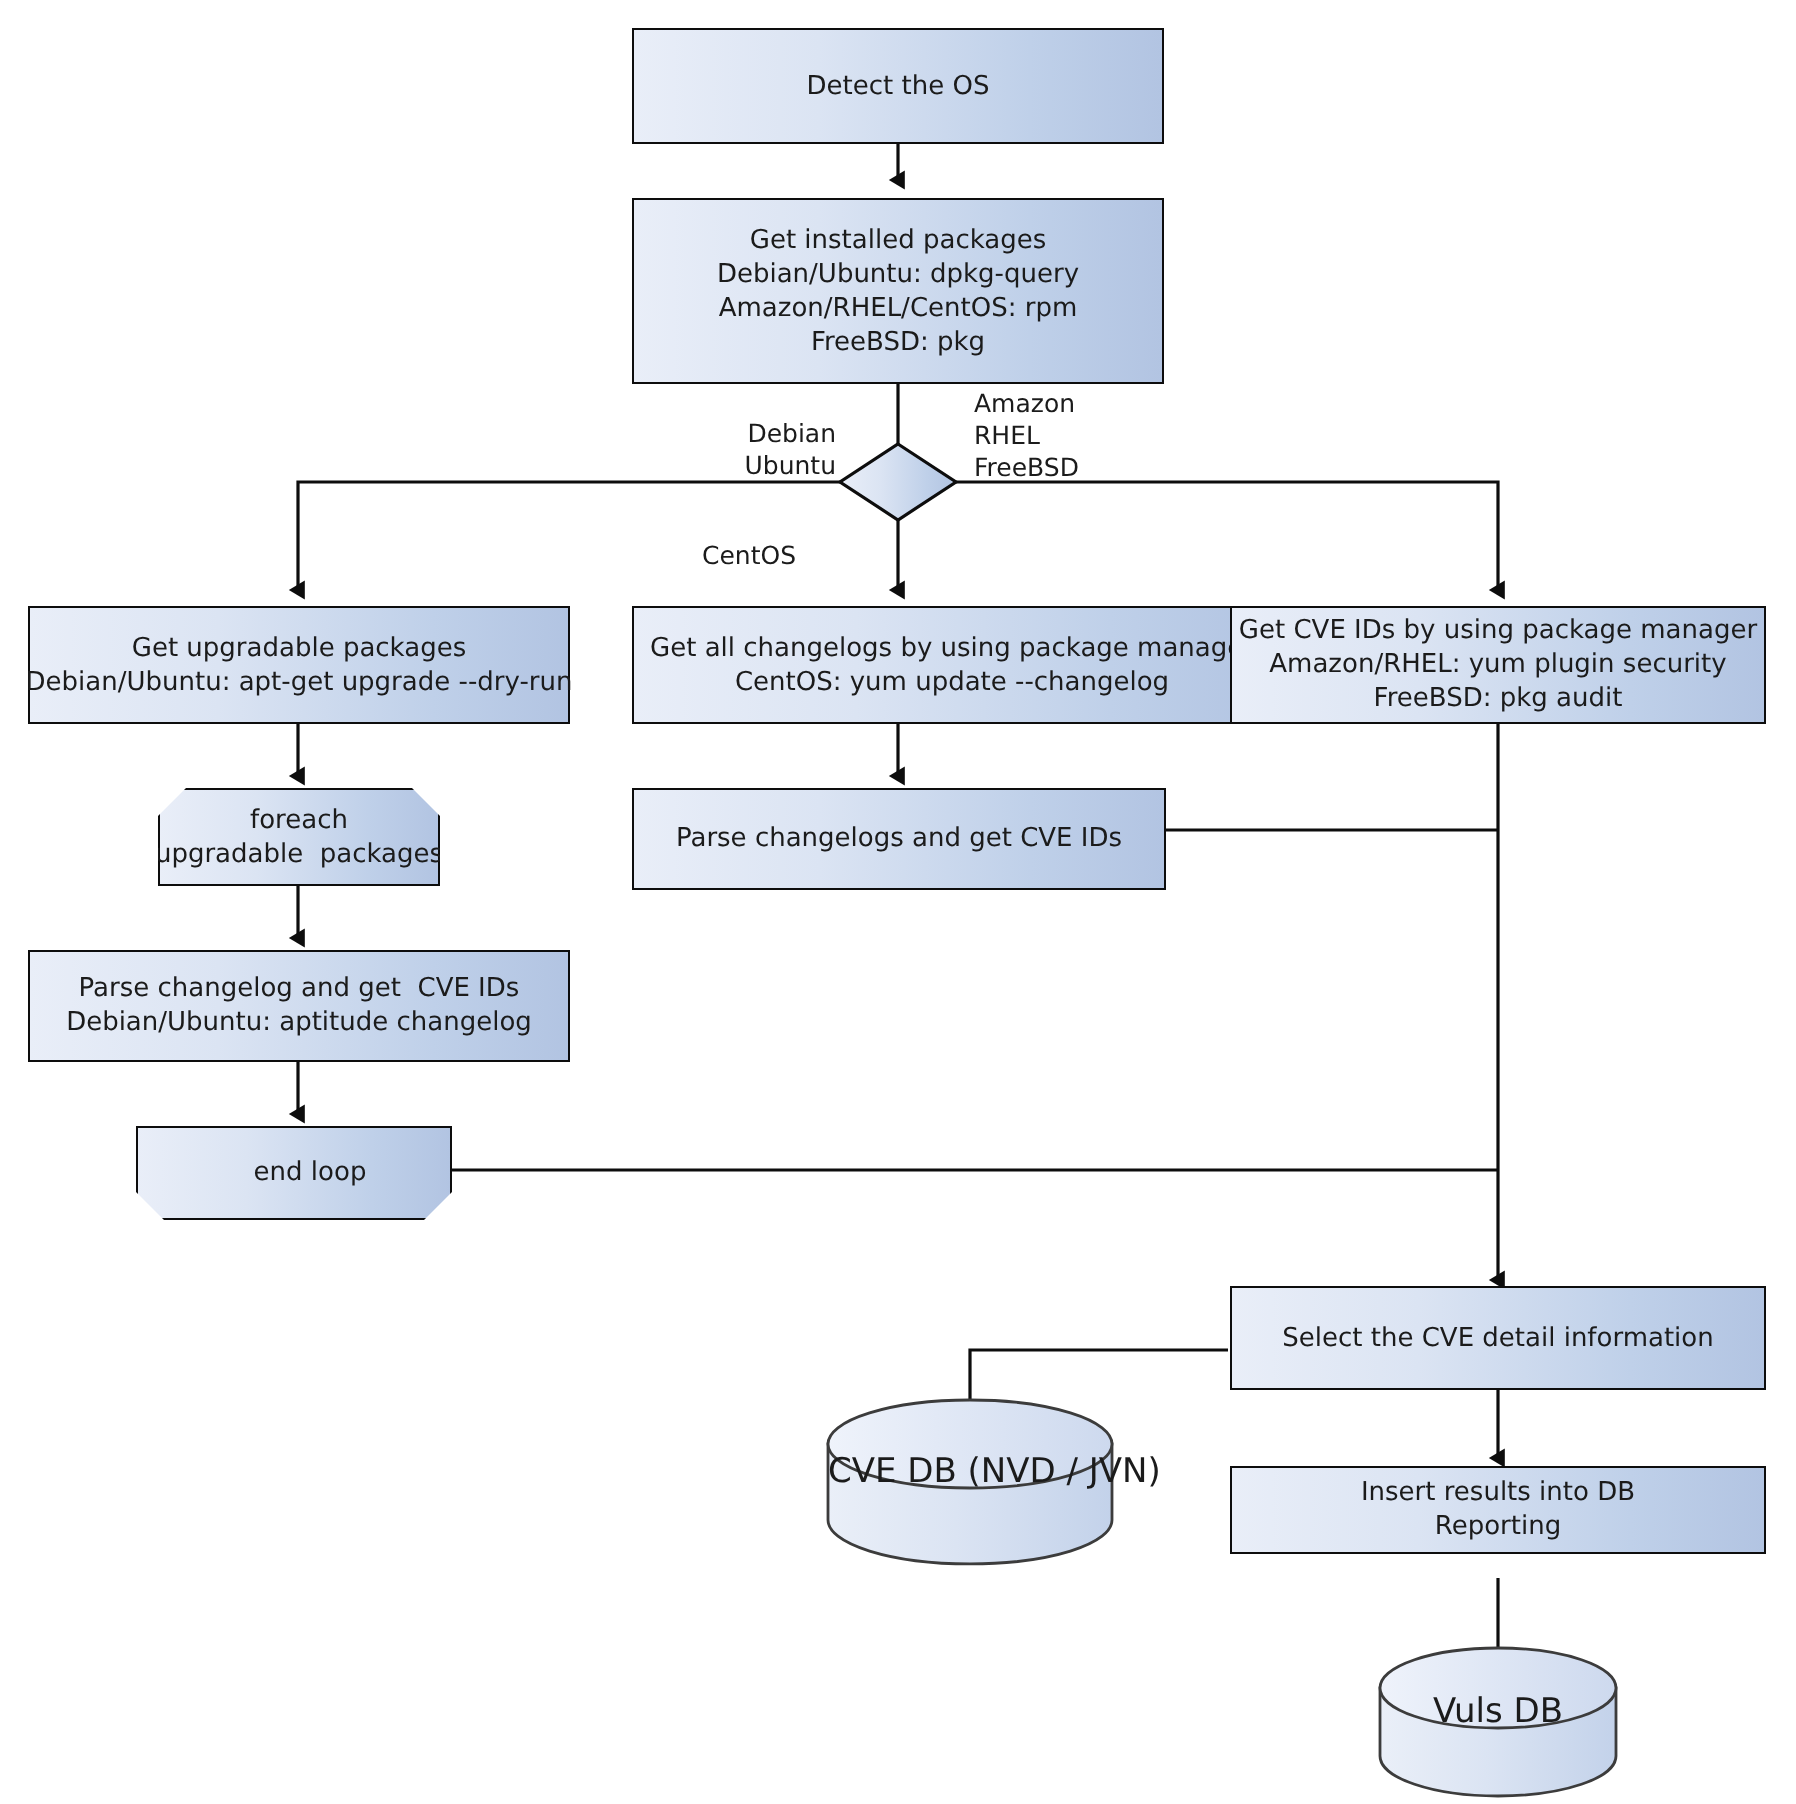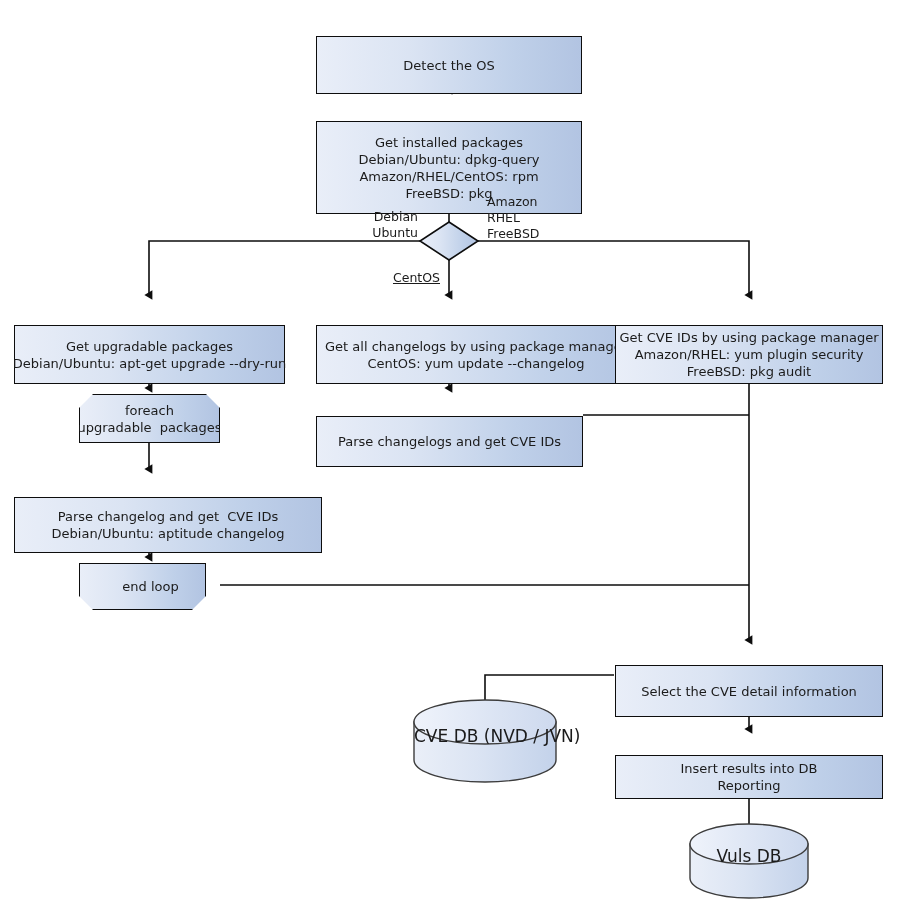--- a/index.html
+++ b/index.html
@@ -31,21 +31,20 @@
     text-align: center;
     color: #1b1b1b;
     font-size: 13px;
     line-height: 17px;
     white-space: pre;
     z-index: 3;
   }
   .rect {
     border: 1.6px solid #0d0d0d;
     background: linear-gradient(to right, #e9eef8 0%, #dbe4f3 35%, #bfd0e9 75%, #b2c4e2 100%);
-    margin-top: 22px;
   }
   .loop-start {
     border: 1.6px solid #0d0d0d;
     background: linear-gradient(to right, #e9eef8 0%, #dbe4f3 35%, #bfd0e9 75%, #b2c4e2 100%);
     -webkit-clip-path: polygon(14px 0, calc(100% - 14px) 0, 100% 14px, 100% 100%, 0 100%, 0 14px);
     clip-path: polygon(14px 0, calc(100% - 14px) 0, 100% 14px, 100% 100%, 0 100%, 0 14px);
   }
   .loop-end {
     border: 1.6px solid #0d0d0d;
     background: linear-gradient(to right, #e9eef8 0%, #dbe4f3 35%, #bfd0e9 75%, #b2c4e2 100%);
@@ -166,26 +165,26 @@
     <span>foreach
 upgradable  packages</span>
   </div>
 
   <div class="node rect" style="left:615px; top:303px; width:268px; height:59px;">
     <span>Get CVE IDs by using package manager
 Amazon/RHEL: yum plugin security
 FreeBSD: pkg audit</span>
   </div>
 
-  <div class="node rect" style="left:14px; top:475px; width:308px; height:56px;">
+  <div class="node rect" style="left:14px; top:475px; width:271px; height:56px;">
     <span>Parse changelog and get  CVE IDs
 Debian/Ubuntu: aptitude changelog</span>
   </div>
 
-  <div class="node loop-end" style="left:79px; top:563px; width:127px; height:47px;padding-left:16px;">
+  <div class="node loop-end" style="left:68px; top:563px; width:158px; height:47px;padding-left:16px;">
     <span>end loop</span>
   </div>
 
   <div class="node rect" style="left:615px; top:643px; width:268px; height:52px;">
     <span>Select the CVE detail information</span>
   </div>
 
   <div class="node rect" style="left:316px; top:394px; width:267px; height:51px;">
     <span>Parse changelogs and get CVE IDs</span>
   </div>
@@ -199,15 +198,15 @@
 
   <div class="db-label" style="left:690px; top:846px; width:118px;">Vuls DB</div>
 
   <div class="edge-label" style="left:338px; top:209px; width:80px; text-align:right;">Debian
 Ubuntu</div>
 
   <div class="edge-label" style="left:487px; top:194px; width:90px; text-align:left;">Amazon
 RHEL
 FreeBSD</div>
 
-  <div class="edge-label" style="left:374px; top:270px; width:66px; text-align:right;text-decoration:underline;">CentOS</div>
+  <div class="edge-label" style="left:351px; top:270px; width:66px; text-align:left;">CentOS</div>
 
 </div>
 
 </body></html>

